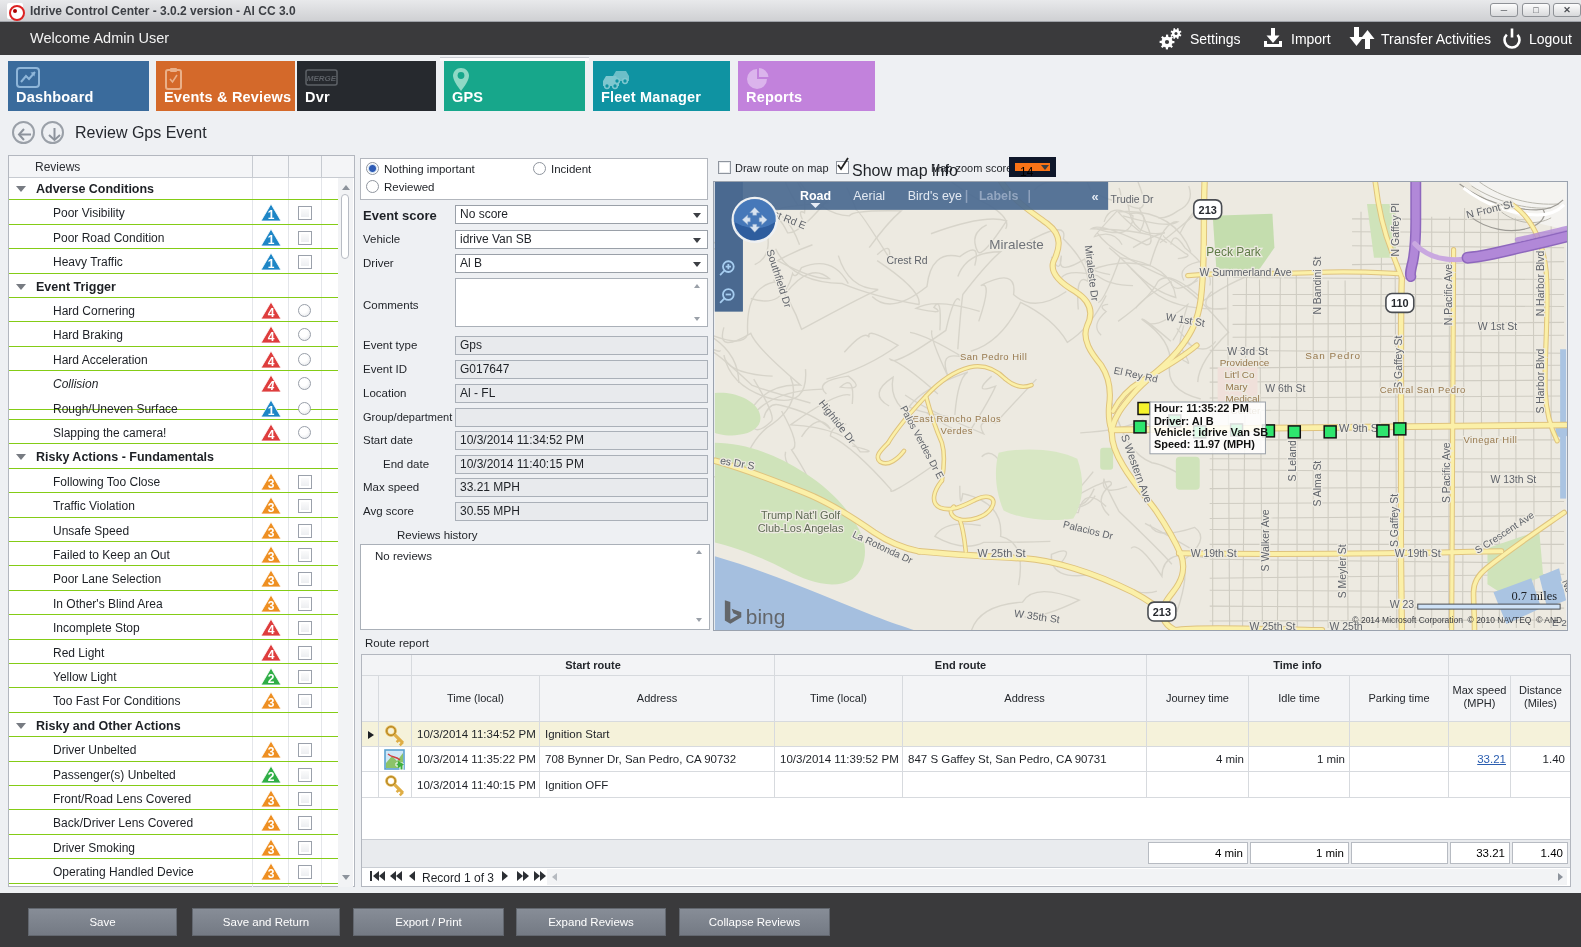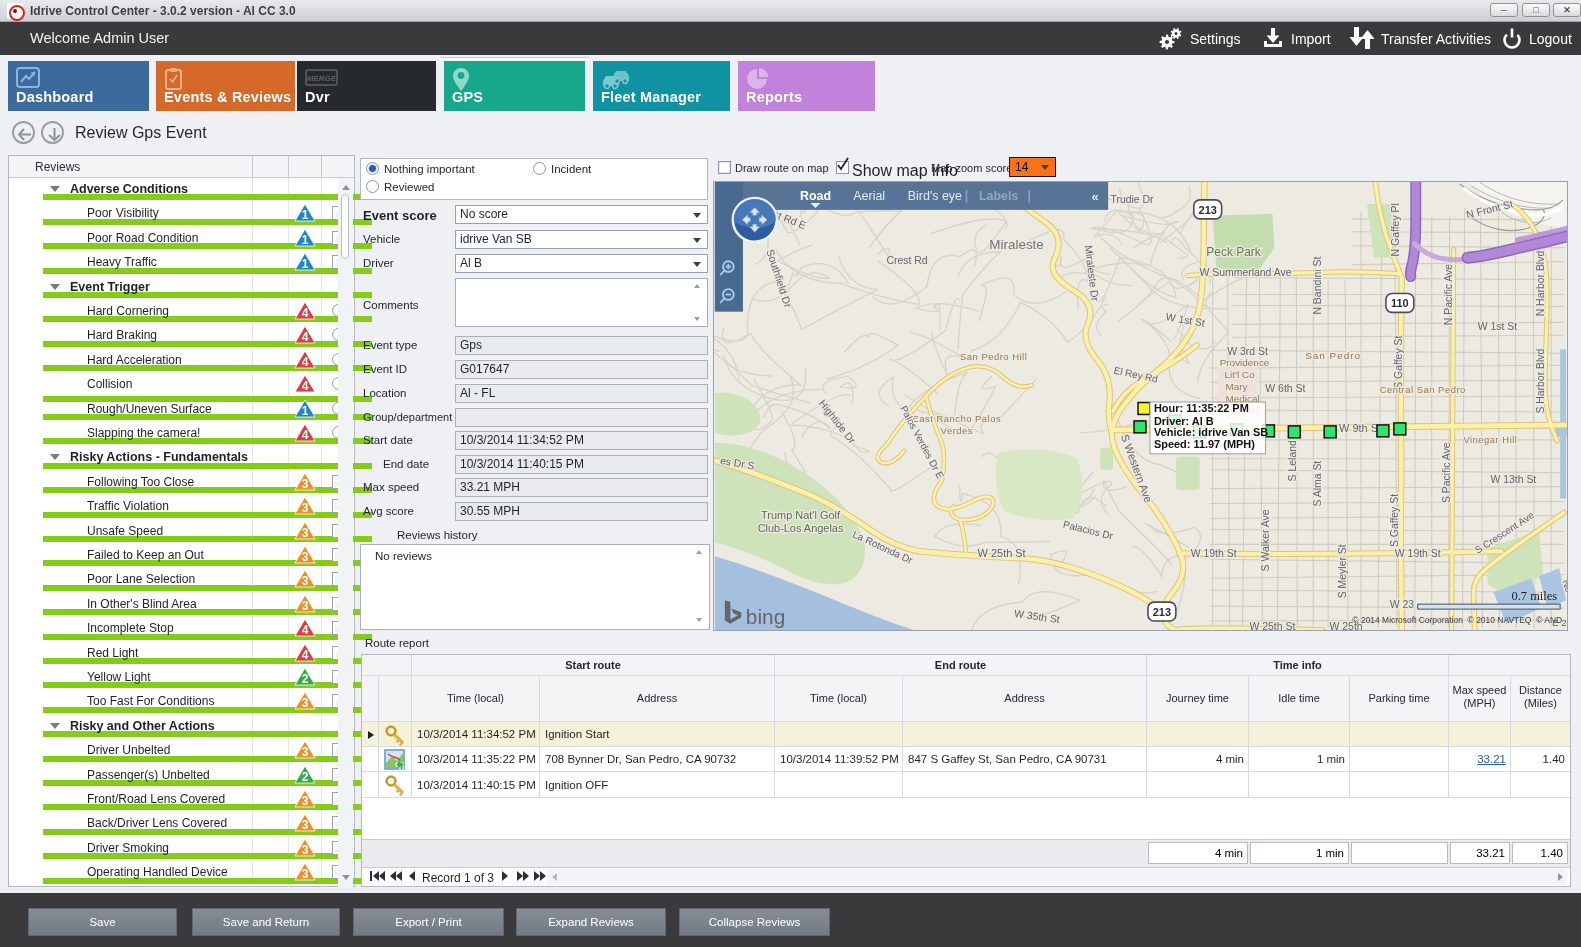--- a/index.html
+++ b/index.html
@@ -19,21 +19,21 @@
 .tab .lbl{position:absolute;left:8px;bottom:6px;font-size:14.5px;font-weight:bold;letter-spacing:0.2px;}
 .tab svg{position:absolute;left:8px;top:6px;}
 
 .circbtn{position:absolute;width:23px;height:23px;border:2px solid #9aa0a8;border-radius:50%;color:#8d939c;}
 #pagetitle{position:absolute;left:75px;top:124px;font-size:16px;color:#25282e;}
 
 #tree{left:8px;top:155px;width:347px;height:732px;background:#fff;border:1px solid #b3b7bf;}
 #tree .hdr{position:absolute;left:0;top:0;width:345px;height:22px;background:#f4f5f7;border-bottom:1px solid #c7cbd1;}
 #tree .hdr .t{position:absolute;left:26px;top:4px;font-size:12px;color:#2c2f34;}
 #tree .hv{position:absolute;top:0;height:22px;width:1px;background:#c7cbd1;}
-.trow{position:absolute;left:0;width:329px;height:25px;border-bottom:6px solid #84cc16;margin-left:34px;}
+.trow{position:absolute;left:0;width:329px;height:25px;border-bottom:1px solid #84cc16;}
 .trow .lbl{position:absolute;left:44px;top:5px;font-size:12px;color:#1d2025;white-space:nowrap;}
 .trow.cat .lbl{left:27px;font-weight:bold;font-size:12.5px;}
 .trow .exp{position:absolute;left:7px;top:9px;width:0;height:0;border-left:5px solid transparent;border-right:5px solid transparent;border-top:6px solid #777b82;}
 .tvline{position:absolute;top:22px;width:1px;background:#e4e6ea;height:709px;}
 .tri{position:absolute;left:251px;top:2px;width:22px;height:20px;}
 .cbx{position:absolute;left:289px;top:5px;width:14px;height:14px;border:1px solid #9ba1ab;background:linear-gradient(#fefefe,#e9ebee);box-shadow:inset 0 0 0 2px #fff;}
 .rad{position:absolute;left:289px;top:5px;width:13px;height:13px;border:1px solid #999fa9;border-radius:50%;background:radial-gradient(circle at 40% 35%,#fff 40%,#dfe2e6);}
 
 .sb{position:absolute;background:#f2f3f5;}
 .sbthumb{position:absolute;background:#fff;border:1px solid #b8bcc4;border-radius:6px;}
@@ -234,21 +234,21 @@
       <div class="rad"></div>
     </div>
     <div class="trow" style="top:191.8px;height:23.40px;">
       <div class="lbl">Hard Acceleration</div>
       <svg class="tri" width="22" height="20" viewBox="0 0 22 20">
         <path d="M11,1 L21,18 L1,18 Z" fill="#de3d3d" stroke="#fff" stroke-width="0.8"></path>
         <text x="11" y="16.2" text-anchor="middle" font-size="12" font-weight="bold" fill="#fff" font-family="Liberation Sans">4</text>
       </svg>
       <div class="rad"></div>
     </div>
-    <div class="trow" style="top:216.2px;height:30px;">
+    <div class="trow" style="top:216.2px;height:38px;font-style:italic;">
       <div class="lbl">Collision</div>
       <svg class="tri" width="22" height="20" viewBox="0 0 22 20">
         <path d="M11,1 L21,18 L1,18 Z" fill="#de3d3d" stroke="#fff" stroke-width="0.8"></path>
         <text x="11" y="16.2" text-anchor="middle" font-size="12" font-weight="bold" fill="#fff" font-family="Liberation Sans">4</text>
       </svg>
       <div class="rad"></div>
     </div>
     <div class="trow" style="top:240.6px;height:23.40px;">
       <div class="lbl">Rough/Uneven Surface</div>
       <svg class="tri" width="22" height="20" viewBox="0 0 22 20">
@@ -445,21 +445,21 @@
 <div class="arr" style="left:696px;top:550px;border-left:3.5px solid transparent;border-right:3.5px solid transparent;border-bottom:4.5px solid #9aa0a8;"></div>
 <div class="arr" style="left:696px;top:618px;border-left:3.5px solid transparent;border-right:3.5px solid transparent;border-top:4.5px solid #9aa0a8;"></div>
 <div class="abs" style="left:718px;top:161px;width:13px;height:13px;border:1px solid #8f959e;background:#fff;box-shadow:inset 0 0 0 1px #e8eaed;"></div>
 <div class="flabel" style="left:735px;top:162px;font-size:11px;">Draw route on map</div>
 <div class="abs" style="left:836px;top:161px;width:13px;height:13px;border:1px solid #8f959e;background:#fff;"></div>
 <svg class="abs" width="16" height="16" viewBox="0 0 16 16" style="left:835px;top:157px;">
     <path d="M3,8 L6,12 L13,1" fill="none" stroke="#222" stroke-width="1.8"></path>
   </svg>
 <div class="flabel" style="left:852px;top:162px;font-size:16px;">Show map info</div>
 <div class="flabel" style="left:931px;top:162px;font-size:11px;">Map zoom score</div>
-<div class="abs" style="left:1009px;top:157px;width:47px;height:20px;border:1px solid #0f172a;background:#f97316;font-size:12px;padding:2px 0 0 5px;">14</div>
+<div class="abs" style="left:1009px;top:157px;width:47px;height:20px;border:6px solid #0f172a;background:#f97316;font-size:12px;padding:2px 0 0 5px;">14</div>
 <div class="arr" style="left:1041px;top:165px;border-left:4px solid transparent;border-right:4px solid transparent;border-top:5px solid #3c3f44;"></div>
 <svg class="abs" width="855" height="450" viewBox="0 0 855 450" style="left:713px;top:181px;border:1px solid #9aa2ae;">
     <rect width="855" height="450" fill="#edeae1"></rect>
     <g stroke="#d7d4ca" stroke-width="1.4" fill="none">
       <path d="M155,66 Q173,41 187,29 Q138,28 135,34 Q106,33 84,-2"></path>
       <path d="M59,98 Q77,118 87,148 Q144,117 164,108 Q134,107 124,74"></path>
       <path d="M87,256 Q104,230 116,248 Q99,232 65,224 Q54,221 49,237"></path>
       <path d="M381,308 Q370,333 355,320 Q401,293 398,304 Q379,319 396,335"></path>
       <path d="M367,252 Q408,250 430,239 Q457,261 451,239 Q432,260 457,261"></path>
       <path d="M311,437 Q332,437 366,420 Q321,402 309,422 Q264,425 257,453"></path>

